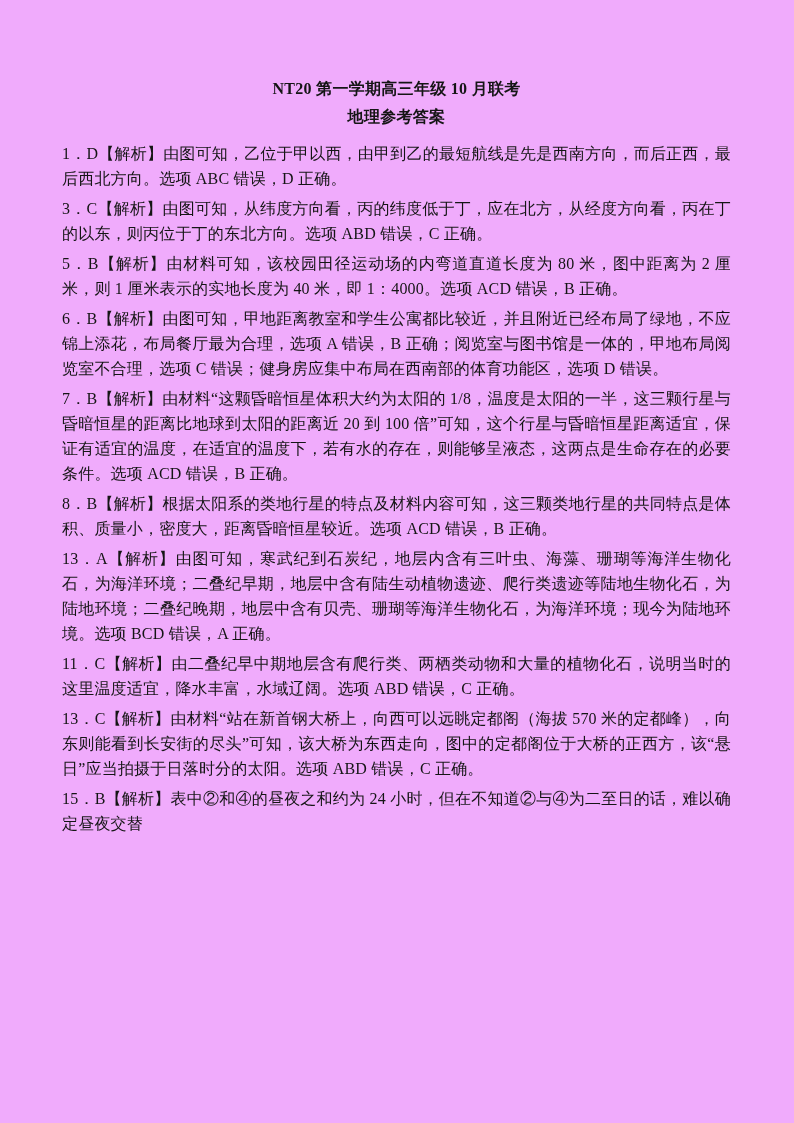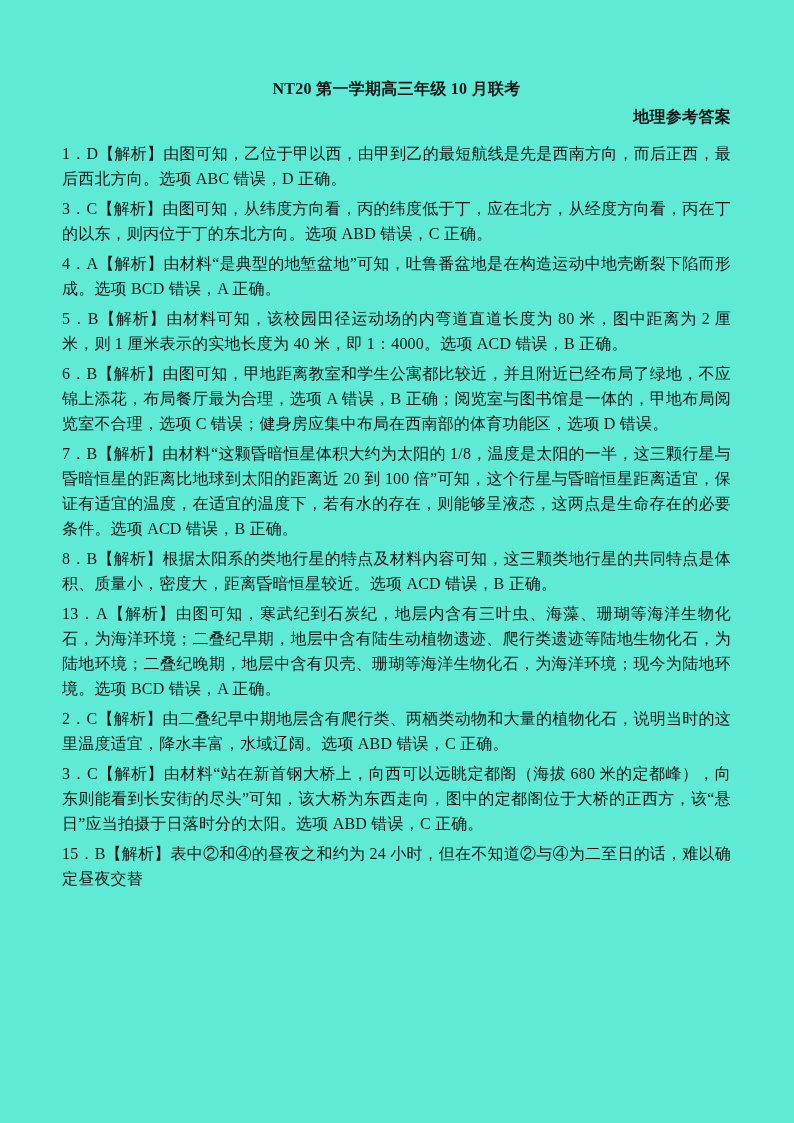--- a/index.html
+++ b/index.html
@@ -5,37 +5,37 @@
   html, body {
     margin: 0;
     padding: 0;
     background: #ffffff;
   }
   .page {
     position: relative;
     width: 794px;
     height: 1123px;
     margin: 0 auto;
-    background: #5eead4;
+    background: #f0abfc;
     overflow: hidden;
     font-family: "Liberation Serif", "DejaVu Serif", serif;
     color: #151515;
     box-sizing: border-box;
     padding: 78px 63px 0 62px;
   }
   .doc-title {
     text-align: center;
     font-weight: bold;
     font-size: 16px;
     line-height: 21px;
     margin: 0;
     letter-spacing: 0.3px;
   }
   .doc-subtitle {
-    text-align: right;
+    text-align: center;
     font-weight: bold;
     font-size: 16px;
     line-height: 21px;
     margin: 7px 0 0 0;
     letter-spacing: 0.3px;
   }
   .answers {
     margin-top: 14px;
   }
   .answer-item {
@@ -50,23 +50,22 @@
 </head>
 <body>
 
 <div class="page">
   <h1 class="doc-title">NT20 第一学期高三年级 10 月联考</h1>
   <h2 class="doc-subtitle">地理参考答案</h2>
 
   <div class="answers">
     <p class="answer-item">1．D【解析】由图可知，乙位于甲以西，由甲到乙的最短航线是先是西南方向，而后正西，最后西北方向。选项 ABC 错误，D 正确。</p>
     <p class="answer-item">3．C【解析】由图可知，从纬度方向看，丙的纬度低于丁，应在北方，从经度方向看，丙在丁的以东，则丙位于丁的东北方向。选项 ABD 错误，C 正确。</p>
-    <p class="answer-item">4．A【解析】由材料“是典型的地堑盆地”可知，吐鲁番盆地是在构造运动中地壳断裂下陷而形成。选项 BCD 错误，A 正确。</p>
     <p class="answer-item">5．B【解析】由材料可知，该校园田径运动场的内弯道直道长度为 80 米，图中距离为 2 厘米，则 1 厘米表示的实地长度为 40 米，即 1：4000。选项 ACD 错误，B 正确。</p>
     <p class="answer-item">6．B【解析】由图可知，甲地距离教室和学生公寓都比较近，并且附近已经布局了绿地，不应锦上添花，布局餐厅最为合理，选项 A 错误，B 正确；阅览室与图书馆是一体的，甲地布局阅览室不合理，选项 C 错误；健身房应集中布局在西南部的体育功能区，选项 D 错误。</p>
     <p class="answer-item">7．B【解析】由材料“这颗昏暗恒星体积大约为太阳的 1/8，温度是太阳的一半，这三颗行星与昏暗恒星的距离比地球到太阳的距离近 20 到 100 倍”可知，这个行星与昏暗恒星距离适宜，保证有适宜的温度，在适宜的温度下，若有水的存在，则能够呈液态，这两点是生命存在的必要条件。选项 ACD 错误，B 正确。</p>
     <p class="answer-item">8．B【解析】根据太阳系的类地行星的特点及材料内容可知，这三颗类地行星的共同特点是体积、质量小，密度大，距离昏暗恒星较近。选项 ACD 错误，B 正确。</p>
     <p class="answer-item">13．A【解析】由图可知，寒武纪到石炭纪，地层内含有三叶虫、海藻、珊瑚等海洋生物化石，为海洋环境；二叠纪早期，地层中含有陆生动植物遗迹、爬行类遗迹等陆地生物化石，为陆地环境；二叠纪晚期，地层中含有贝壳、珊瑚等海洋生物化石，为海洋环境；现今为陆地环境。选项 BCD 错误，A 正确。</p>
-    <p class="answer-item">2．C【解析】由二叠纪早中期地层含有爬行类、两栖类动物和大量的植物化石，说明当时的这里温度适宜，降水丰富，水域辽阔。选项 ABD 错误，C 正确。</p>
-    <p class="answer-item">3．C【解析】由材料“站在新首钢大桥上，向西可以远眺定都阁（海拔 680 米的定都峰），向东则能看到长安街的尽头”可知，该大桥为东西走向，图中的定都阁位于大桥的正西方，该“悬日”应当拍摄于日落时分的太阳。选项 ABD 错误，C 正确。</p>
+    <p class="answer-item">11．C【解析】由二叠纪早中期地层含有爬行类、两栖类动物和大量的植物化石，说明当时的这里温度适宜，降水丰富，水域辽阔。选项 ABD 错误，C 正确。</p>
+    <p class="answer-item">13．C【解析】由材料“站在新首钢大桥上，向西可以远眺定都阁（海拔 570 米的定都峰），向东则能看到长安街的尽头”可知，该大桥为东西走向，图中的定都阁位于大桥的正西方，该“悬日”应当拍摄于日落时分的太阳。选项 ABD 错误，C 正确。</p>
     <p class="answer-item">15．B【解析】表中②和④的昼夜之和约为 24 小时，但在不知道②与④为二至日的话，难以确定昼夜交替</p>
   </div>
 </div>
 
 </body></html>

